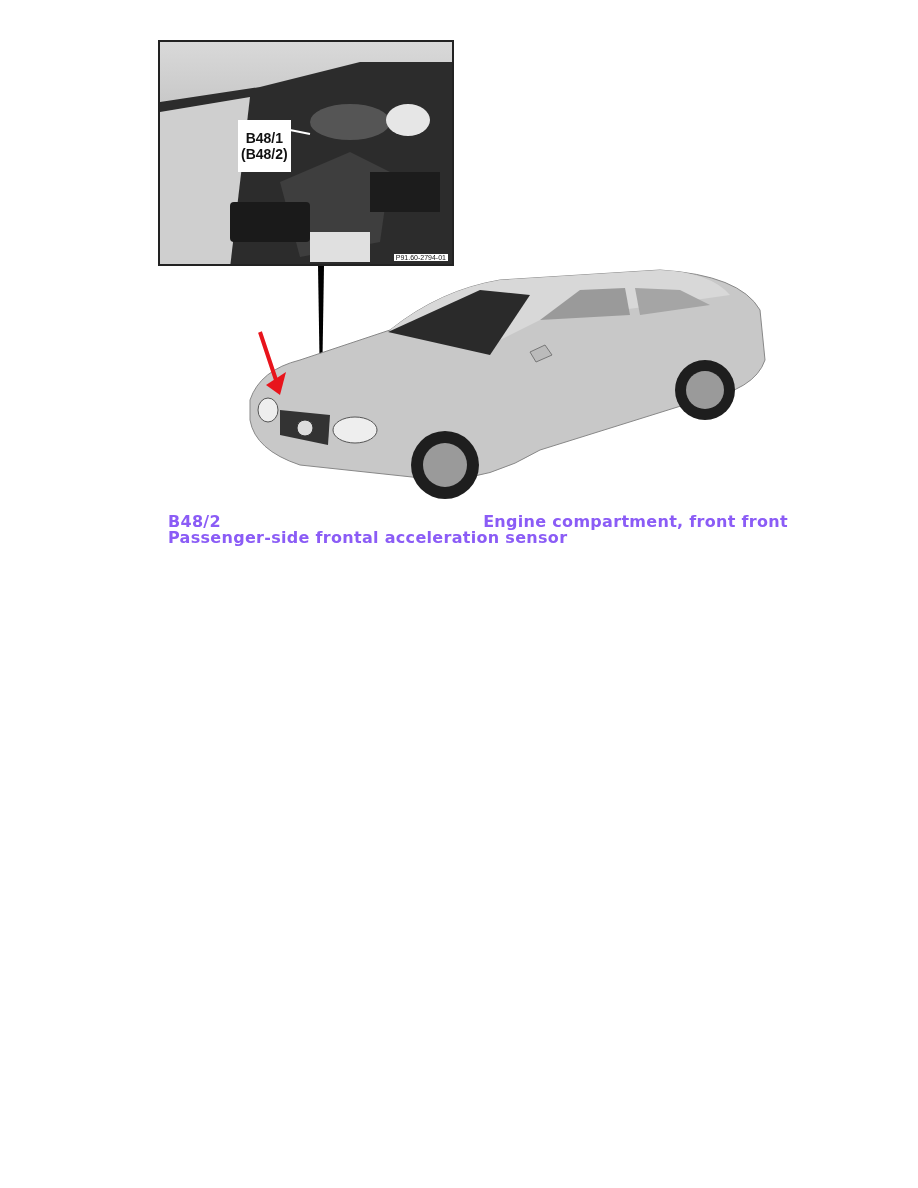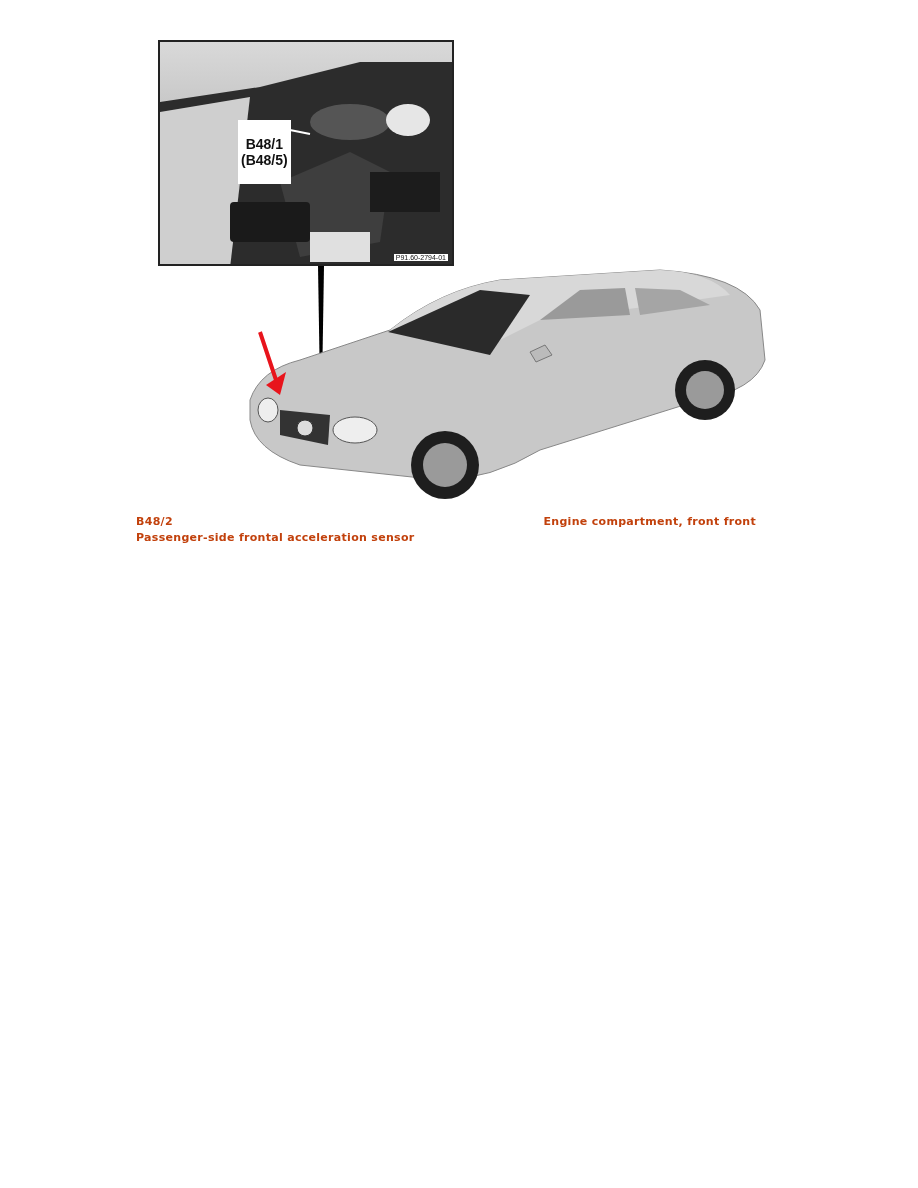--- a/index.html
+++ b/index.html
@@ -1,44 +1,44 @@
 <!DOCTYPE html>
 <html><head>
 <meta charset="utf-8">
 <style>
   html, body { margin: 0; padding: 0; background: #ffffff; }
   body { width: 918px; height: 1188px; position: relative; overflow: hidden; font-family: "DejaVu Sans", sans-serif; }
   .figure { position: absolute; left: 150px; top: 38px; width: 630px; height: 470px; }
   .inset { position: absolute; left: 8px; top: 2px; width: 296px; height: 226px; border: 2px solid #222; box-sizing: border-box; background: linear-gradient(180deg, #d9d9d9 0%, #c4c4c4 35%, #5a5a5a 60%, #3a3a3a 100%); overflow: hidden; }
   .inset svg { position: absolute; left: 0; top: 0; }
-  .callout { position: absolute; left: 78px; top: 78px; background: #fff; padding: 16px 3px; font-family: "Liberation Sans", sans-serif; font-weight: bold; font-size: 14px; line-height: 16px; color: #111; text-align: center; }
+  .callout { position: absolute; left: 78px; top: 78px; background: #fff; padding: 10px 3px; font-family: "Liberation Sans", sans-serif; font-weight: bold; font-size: 14px; line-height: 16px; color: #111; text-align: center; }
   .photo-id { position: absolute; right: 4px; bottom: 3px; background: #fff; font-family: "Liberation Sans", sans-serif; font-size: 7px; padding: 0 2px; color: #111; }
   .car { position: absolute; left: 90px; top: 212px; }
-  .caption { position: absolute; left: 136px; top: 514px; width: 620px; font-family: "DejaVu Sans", sans-serif; font-weight: bold; font-size: 11px; color: #c2410c; line-height: 16px; letter-spacing: 0.3px; }
+  .caption { position: absolute; left: 168px; top: 514px; width: 620px; font-family: "DejaVu Sans", sans-serif; font-weight: bold; font-size: 16px; color: #8b5cf6; line-height: 16px; letter-spacing: 0.3px; }
   .caption .row { display: flex; justify-content: space-between; }
 </style>
 </head>
 <body>
 
 <div class="figure">
   <div class="inset">
     <svg width="296" height="226" viewBox="0 0 296 226">
       <polygon points="0,60 100,45 200,20 296,20 296,226 0,226" fill="#2c2c2c"></polygon>
       <polygon points="0,70 90,55 70,226 0,226" fill="#cfcfcf"></polygon>
       <polygon points="120,140 190,110 230,130 220,200 140,215" fill="#3e3e3e"></polygon>
       <rect x="70" y="160" width="80" height="40" rx="4" fill="#1a1a1a"></rect>
       <ellipse cx="190" cy="80" rx="40" ry="18" fill="#555"></ellipse>
       <ellipse cx="248" cy="78" rx="22" ry="16" fill="#e6e6e6"></ellipse>
       <rect x="210" y="130" width="70" height="40" fill="#1c1c1c"></rect>
       <rect x="150" y="190" width="60" height="30" fill="#e0e0e0"></rect>
       <line x1="130" y1="88" x2="150" y2="92" stroke="#fff" stroke-width="2"></line>
     </svg>
     <div class="callout">
       <div>B48/1</div>
-      <div>(B48/5)</div>
+      <div>(B48/2)</div>
     </div>
     <div class="photo-id">P91.60-2794-01</div>
   </div>
 
   <svg class="car" width="540" height="260" viewBox="0 0 540 260">
 
     <polygon points="78,16 84,16 81,200" fill="#000"></polygon>
 
     <path d="M10,150 Q20,120 60,110 L150,80 Q200,40 260,30 L420,20 Q500,25 520,60 L525,110 Q515,140 460,150 L300,200 Q250,230 200,230 L60,215 Q15,200 10,170 Z" fill="#c8c8c8" stroke="#888" stroke-width="1"></path>
     <path d="M150,80 Q200,40 260,30 L420,20 Q470,22 490,45 L420,55 L300,70 L240,100 Z" fill="#d8d8d8"></path>

